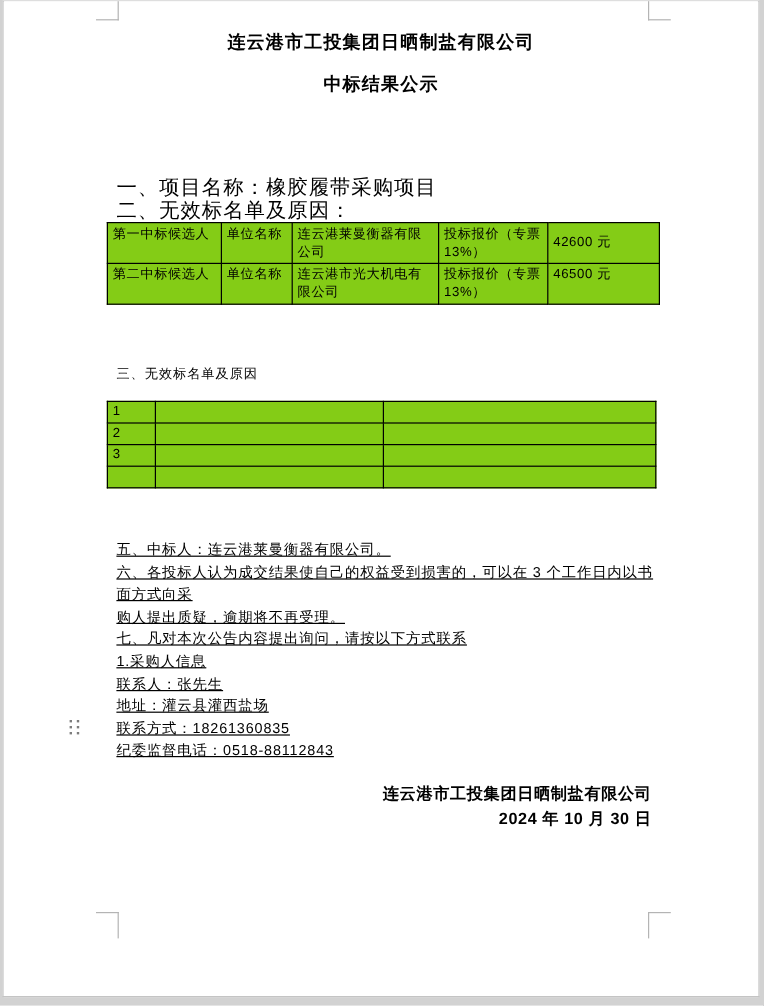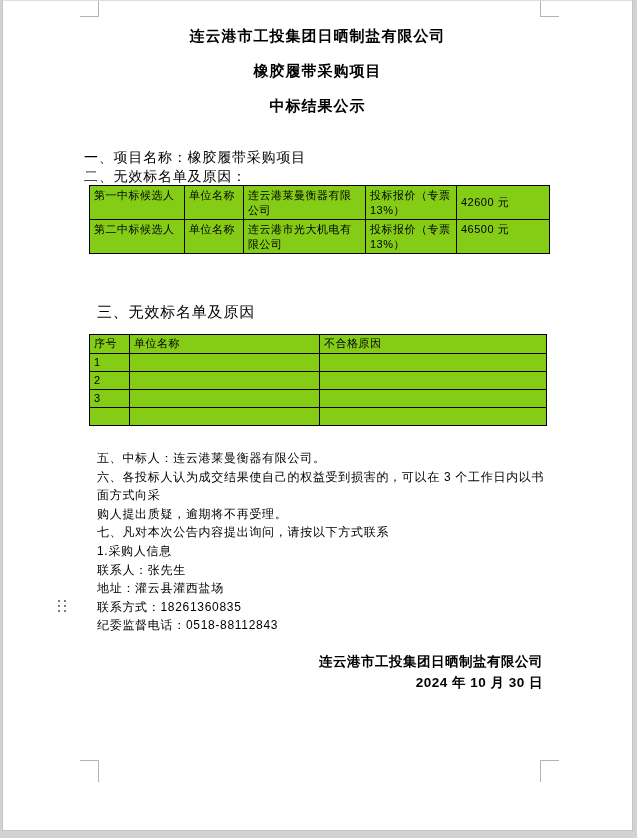--- a/index.html
+++ b/index.html
@@ -25,37 +25,37 @@
   .crop-tr { left: 537px; top: 0;    width: 18px; height: 15px; border-left: 1px solid #b4b4b4; border-bottom: 1px solid #b4b4b4; }
   .crop-bl { left: 77px; top: 759px; width: 18px; height: 21px; border-right: 1px solid #b4b4b4; border-top: 1px solid #b4b4b4; }
   .crop-br { left: 537px; top: 759px; width: 18px; height: 21px; border-left: 1px solid #b4b4b4; border-top: 1px solid #b4b4b4; }
 
   .titles {
     position: absolute; left: 0; top: 17px; width: 100%;
     text-align: center; font-weight: bold; font-size: 15px;
     line-height: 35px; letter-spacing: 1px;
   }
   .sec12 {
-    position: absolute; left: 81px; top: 147px; width: 446px;
-    font-size: 14px; line-height: 18.5px; letter-spacing: 0.8px;
+    position: absolute; left: 94px; top: 147px; width: 446px;
+    font-size: 17px; line-height: 18.5px; letter-spacing: 0.8px;
   }
   .sec3 {
     position: absolute; left: 94px; top: 302px; width: 446px;
-    font-size: 15px; line-height: 18.5px; letter-spacing: 0.8px;
+    font-size: 11px; line-height: 18.5px; letter-spacing: 0.8px;
   }
 
   table { border-collapse: collapse; table-layout: fixed; position: absolute; background: #84cc16; }
   td, th { border: 1px solid #000; vertical-align: top; padding: 2px 4px; font-weight: normal; text-align: left; overflow: hidden; }
   .tbl1 { left: 86px; top: 184px; width: 460px; font-size: 11px; line-height: 14.5px; letter-spacing: 0.5px; }
   .tbl1 td.vmid { vertical-align: middle; }
   .tbl2 { left: 86px; top: 333px; width: 457px; font-size: 11px; line-height: 13px; letter-spacing: 0.5px; }
 
   .paras {
     position: absolute; left: 94px; top: 448px; width: 452px;
-    font-size: 12px; line-height: 18.6px; letter-spacing: 0.7px;
+    font-size: 12px; line-height: 18.6px; letter-spacing: 0.7px; text-decoration: underline;
   }
   .footer {
     position: absolute; left: 94px; top: 651px; width: 446px;
     text-align: right; font-weight: bold; font-size: 13.5px;
     line-height: 20.5px; letter-spacing: 0.5px;
   }
   .dots {
     position: absolute; left: 58px; top: 600px;
     width: 8px; height: 15px;
     display: grid; grid-template-columns: 2px 2px; grid-template-rows: 2px 2px 2px;
@@ -68,21 +68,20 @@
 
 <div class="page">
 
   <div class="crop crop-tl"></div>
   <div class="crop crop-tr"></div>
   <div class="crop crop-bl"></div>
   <div class="crop crop-br"></div>
 
   <div class="titles">
     <div>连云港市工投集团日晒制盐有限公司</div>
-    <div>橡胶履带采购项目</div>
     <div>中标结果公示</div>
   </div>
 
   <div class="sec12">
     <div>一、项目名称：橡胶履带采购项目</div>
     <div>二、无效标名单及原因：</div>
   </div>
 
   <table class="tbl1">
     <colgroup>
@@ -112,25 +111,20 @@
 
   <div class="sec3">三、无效标名单及原因</div>
 
   <table class="tbl2">
     <colgroup>
       <col style="width:40px">
         <col style="width:190px">
         <col style="width:227px">
     </colgroup>
     <tbody>
-        <tr style="height:19px">
-      <th>序号</th>
-      <th>单位名称</th>
-      <th>不合格原因</th>
-    </tr>
     <tr style="height:18px">
       <td>1</td>
       <td></td>
       <td></td>
     </tr>
     <tr style="height:18px">
       <td>2</td>
       <td></td>
       <td></td>
     </tr>

